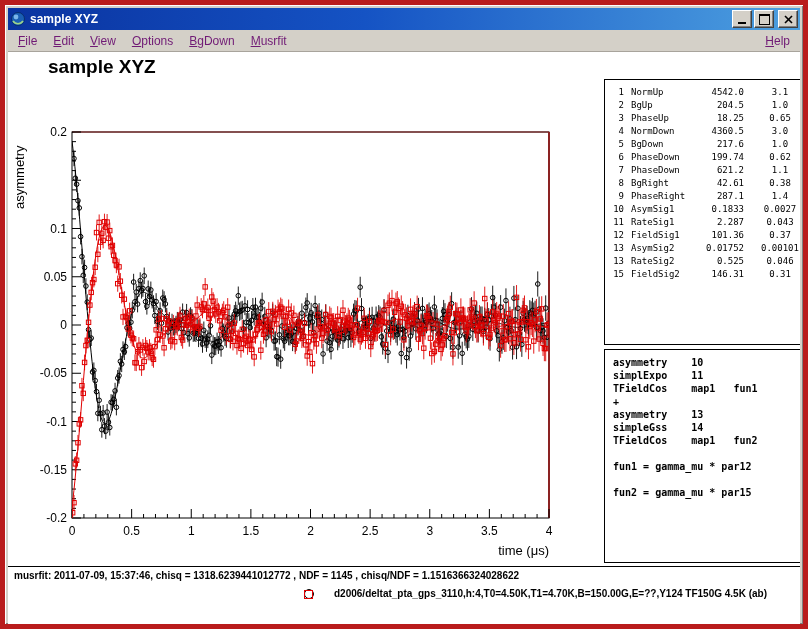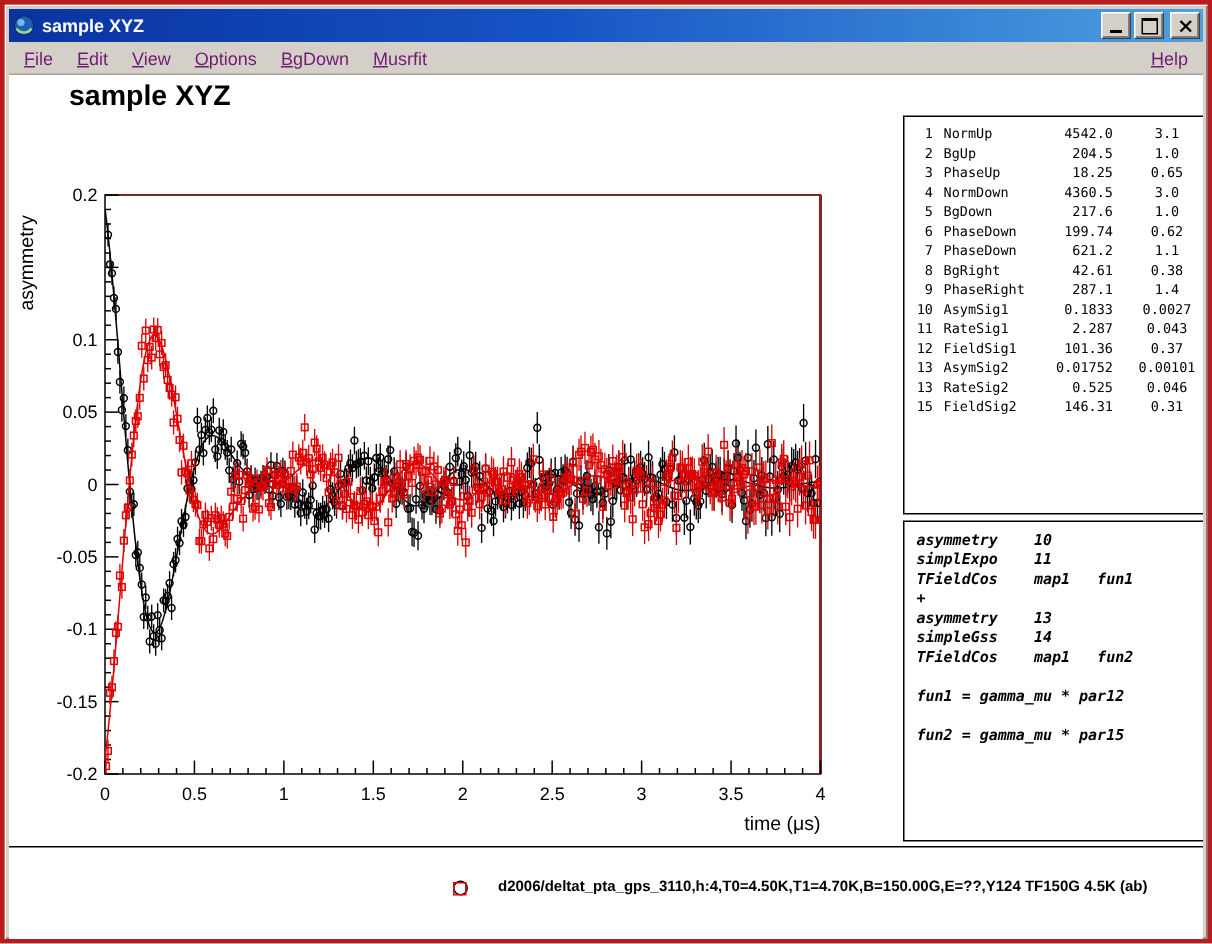--- a/index.html
+++ b/index.html
@@ -1,17 +1,17 @@
 <!DOCTYPE html>
 <html><head>
 <meta charset="utf-8">
 <style>
   html,body{margin:0;padding:0;background:#c0c0c0;font-family:"Liberation Sans",sans-serif;}
   .window{position:relative;width:808px;height:629px;box-sizing:border-box;background:#d4d0c8;
-          border:3px solid #b91c1c;padding:3px;
+          border:5px solid #b91c1c;padding:3px;
           box-shadow:inset 1px 1px 0 #ffffff, inset -1px -1px 0 #808080;overflow:hidden;}
   
   .titlebar{height:22px;display:flex;align-items:center;
             background:linear-gradient(to right,#0a33a0 0%,#1553c4 45%,#4da0e0 100%);
             padding:0 2px;}
   .app-icon{width:16px;height:16px;display:inline-flex;align-items:center;justify-content:center;margin-right:4px;}
   .title-text{color:#ffffff;font-weight:bold;font-size:12px;flex:1;white-space:nowrap;}
   .tb-buttons{display:flex;gap:2px;}
   .tb-btn{width:18px;height:16px;background:#d4d0c8;display:inline-flex;align-items:center;justify-content:center;
           border-top:1px solid #ffffff;border-left:1px solid #ffffff;
@@ -34,21 +34,21 @@
   
   .param-box{position:absolute;left:596px;top:27px;width:204px;height:266px;border:1px solid #000;
              box-sizing:border-box;background:#fff;padding-top:6px;}
   .prow{display:flex;padding:0 4px;font-family:"DejaVu Sans Mono",monospace;font-size:9px;line-height:13px;white-space:pre;}
   .pnum{width:15px;text-align:right;}
   .pname{margin-left:7px;flex:1;text-align:left;}
   .pval{width:52px;text-align:right;}
   .perr{width:46px;margin-left:13px;text-align:center;}
   .theory-box{position:absolute;left:596px;top:297px;width:204px;height:214px;border:1px solid #000;
               box-sizing:border-box;background:#fff;padding:6px 8px;}
-  .tline{font-family:"DejaVu Sans Mono",monospace;font-weight:bold;font-size:10px;line-height:13px;white-space:pre;min-height:13px;font-style:italic;}
+  .tline{font-family:"DejaVu Sans Mono",monospace;font-weight:bold;font-size:10px;line-height:13px;white-space:pre;min-height:13px;}
   
   .divider{position:absolute;left:0;top:514px;width:100%;border-top:1px solid #000;}
   .info-line{position:absolute;left:6px;top:518px;font-size:10px;font-weight:bold;color:#000;white-space:nowrap;}
   .legend-row{position:absolute;left:0;width:100%;height:16px;}
   .lmark{position:absolute;left:296px;top:3px;display:inline-block;background:transparent;}
   .lmark.circle{width:8px;height:8px;border:1px solid #000;border-radius:50%;}
   .lmark.square{width:7px;height:7px;border:1px solid #e00000;}
   .llabel{position:absolute;left:326px;top:1px;font-size:10px;font-weight:bold;white-space:nowrap;}
 </style>
 </head>
@@ -1671,20 +1671,21 @@
         <div class="tline">+</div>
         <div class="tline">asymmetry    13</div>
         <div class="tline">simpleGss    14</div>
         <div class="tline">TFieldCos    map1   fun2</div>
         <div class="tline"> </div>
         <div class="tline">fun1 = gamma_mu * par12</div>
         <div class="tline"> </div>
         <div class="tline">fun2 = gamma_mu * par15</div>
       </div>
     <div class="divider"></div>
+    <div class="info-line">musrfit: 2011-07-09, 15:37:46, chisq = 1318.6239441012772 , NDF = 1145 , chisq/NDF = 1.1516366324028622</div>
     <div id="legend">
         <div class="legend-row" style="top: 534px;">
           <span class="lmark circle" style="border-color: rgb(0, 0, 0);"></span>
         </div>
         <div class="legend-row" style="top: 535px;">
           <span class="lmark square" style="border-color: rgb(224, 0, 0);"></span>
           <span class="llabel">d2006/deltat_pta_gps_3110,h:4,T0=4.50K,T1=4.70K,B=150.00G,E=??,Y124 TF150G 4.5K (ab)</span>
         </div>
       </div>
   </div>

